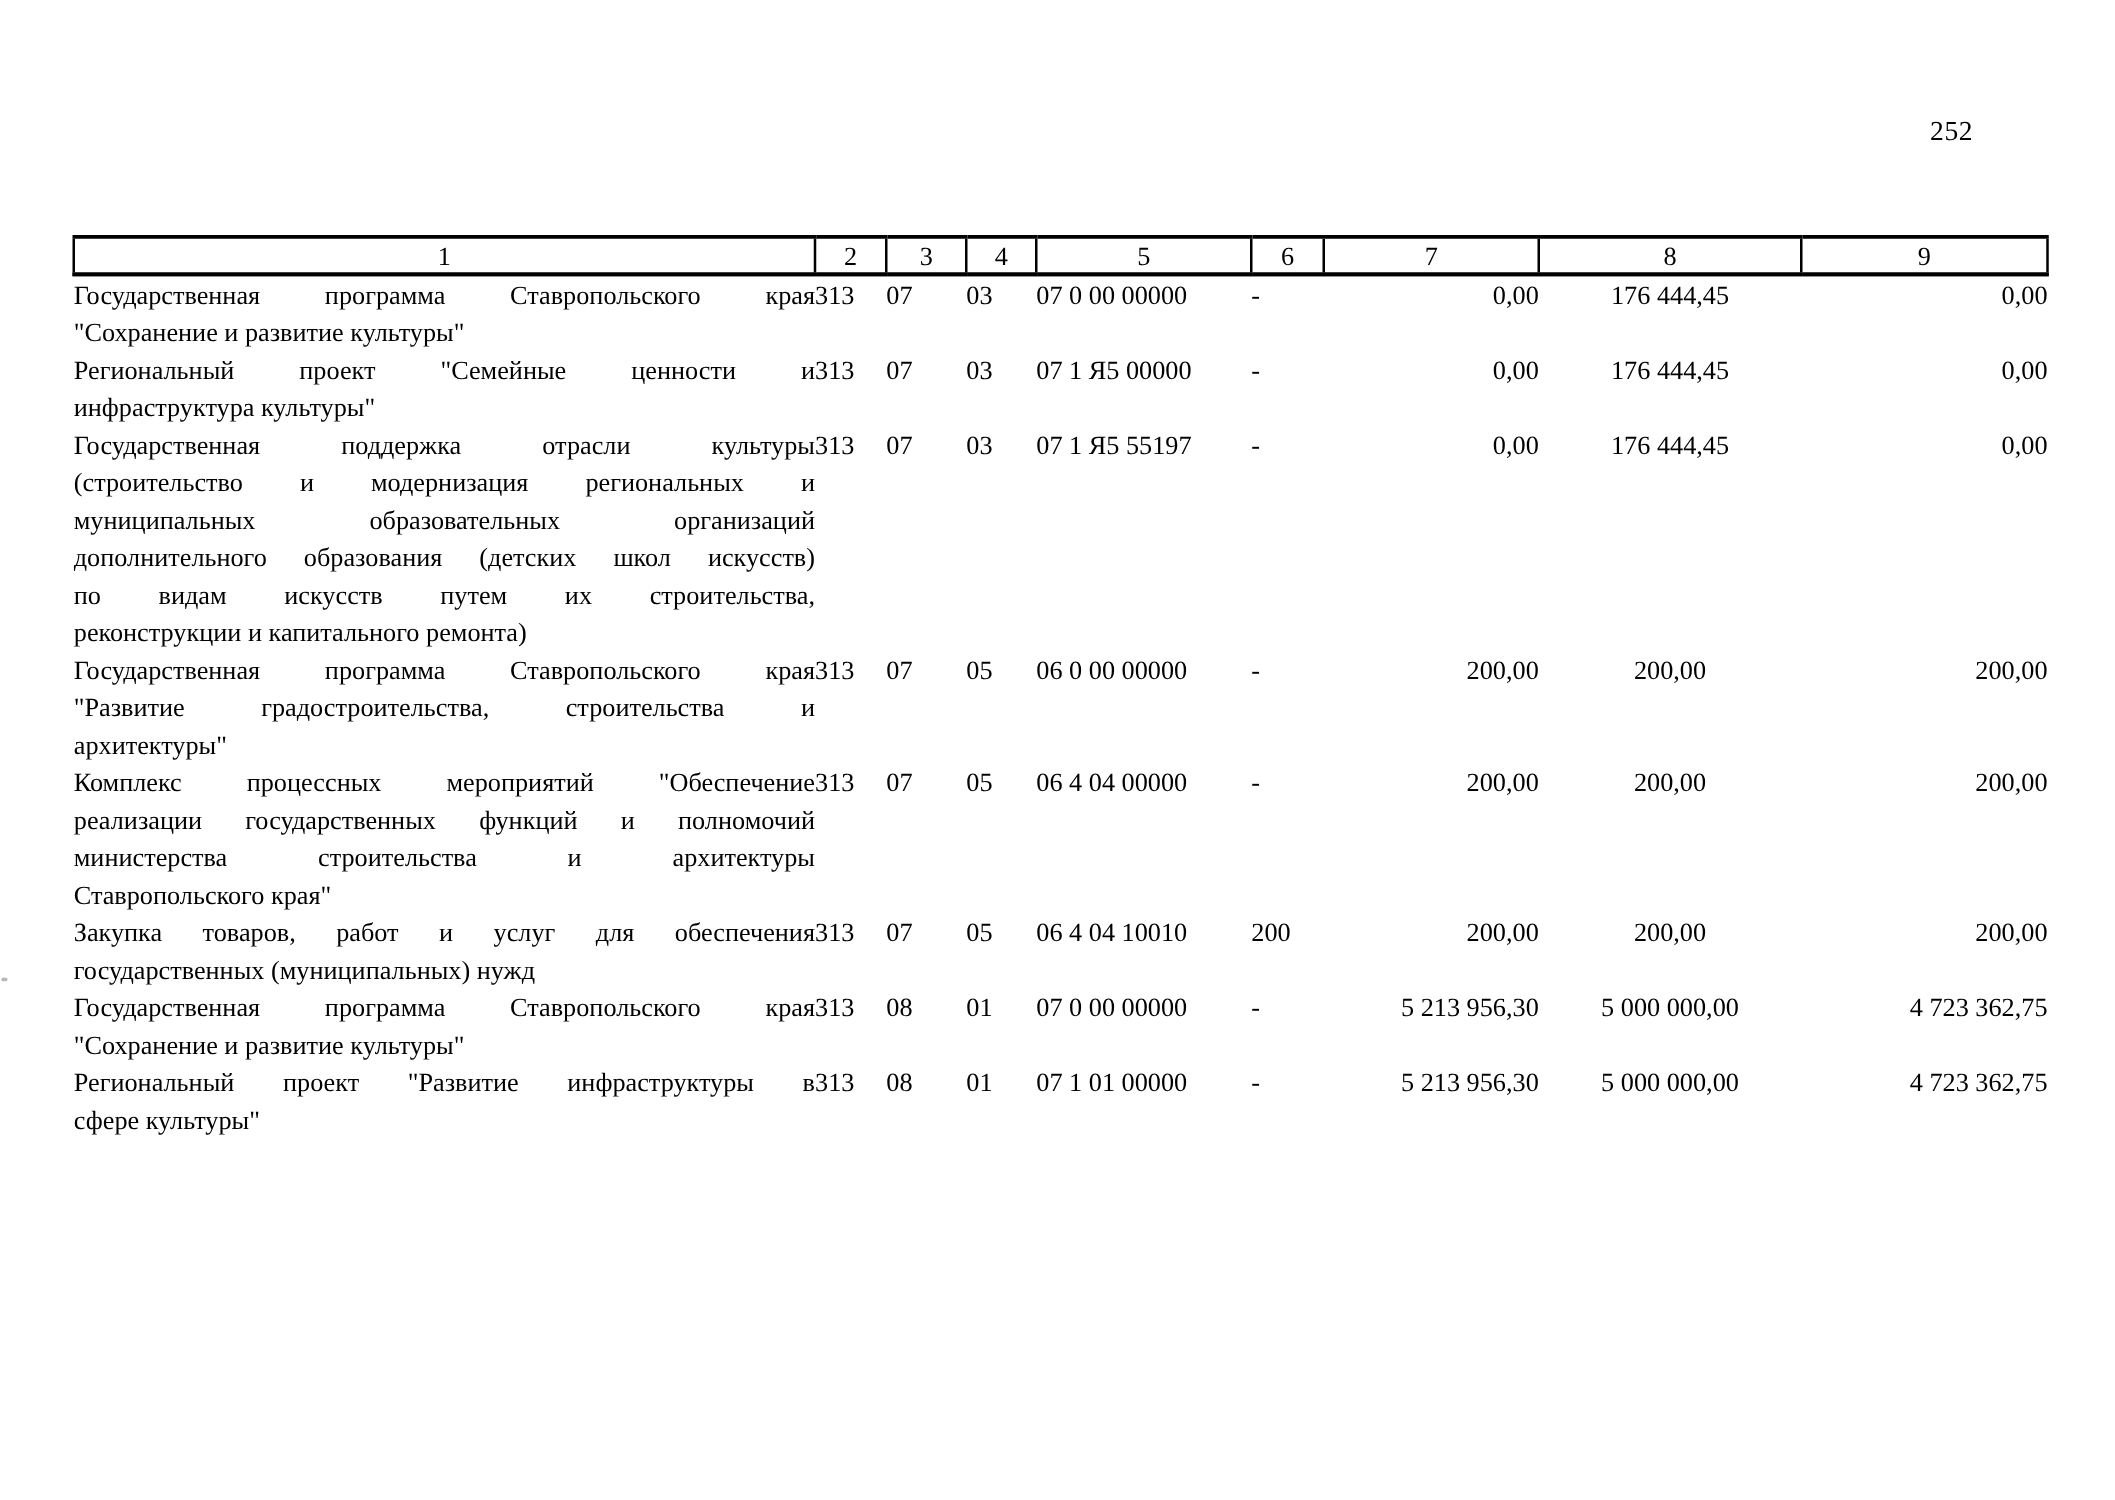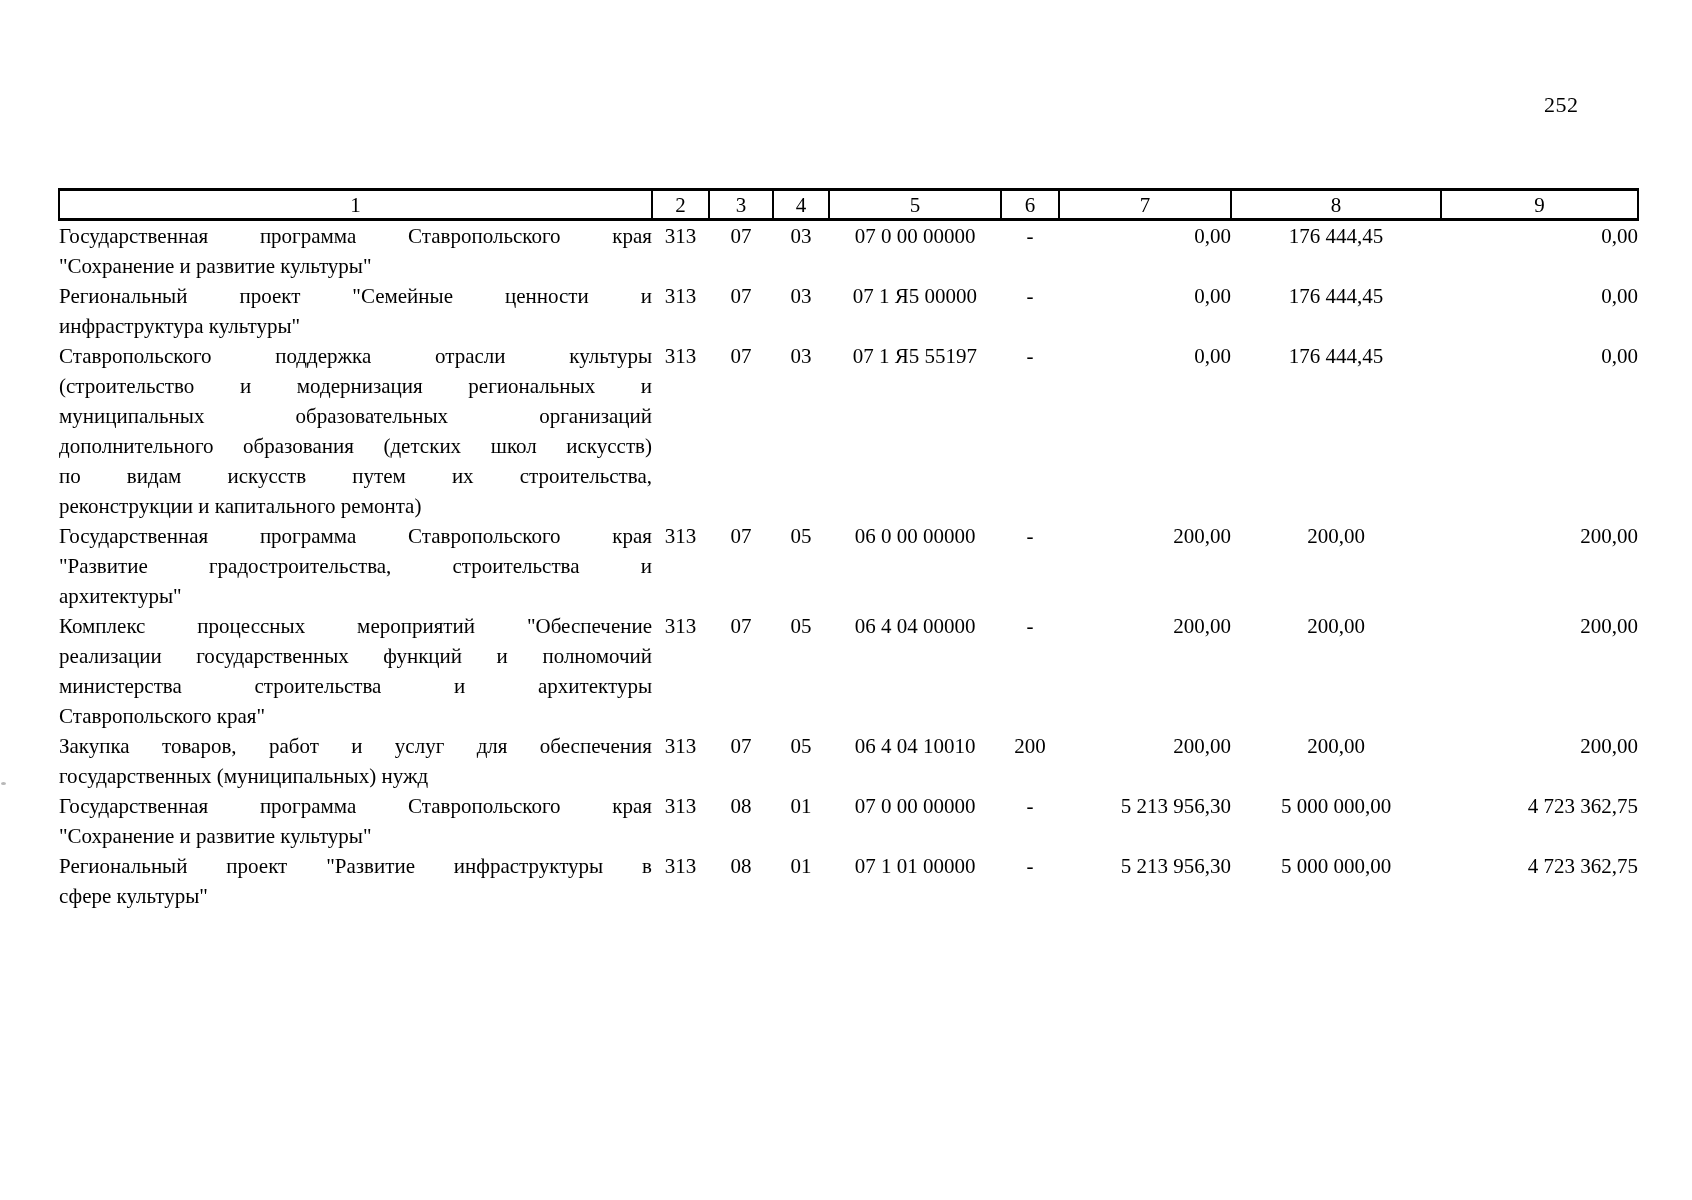--- a/index.html
+++ b/index.html
@@ -62,21 +62,21 @@
   .nline {
     height: 30px;
     overflow: hidden;
     text-align: justify;
     text-align-last: justify;
   }
   .nline:last-child {
     text-align: left;
     text-align-last: left;
   }
-  .col-center { text-align: center; }
+  .col-center { text-align: left; }
   .col-num7 { text-align: right; padding-right: 3px; }
   .col-num8 { text-align: center; padding-right: 48px; }
   .col-num9 { text-align: right; padding-right: 69px; }
   .artifact-dot {
     position: absolute;
     left: 1px; top: 782px;
     width: 5px; height: 3px;
     background: #9a9a9a;
     border-radius: 50%;
     opacity: 0.7;
@@ -140,21 +140,21 @@
           <td class="col-center">07</td>
           <td class="col-center">03</td>
           <td class="col-center">07 1 Я5 00000</td>
           <td class="col-center">-</td>
           <td class="col-num7">0,00</td>
           <td class="col-num8">176 444,45</td>
           <td class="col-num9">0,00</td>
         </tr>
         <tr>
           <td class="c-name">
-            <div class="nline">Ставропольского поддержка отрасли культуры</div>
+            <div class="nline">Государственная поддержка отрасли культуры</div>
             <div class="nline">(строительство и модернизация региональных и</div>
             <div class="nline">муниципальных образовательных организаций</div>
             <div class="nline">дополнительного образования (детских школ искусств)</div>
             <div class="nline">по видам искусств путем их строительства,</div>
             <div class="nline">реконструкции и капитального ремонта)</div>
           </td>
           <td class="col-center">313</td>
           <td class="col-center">07</td>
           <td class="col-center">03</td>
           <td class="col-center">07 1 Я5 55197</td>

